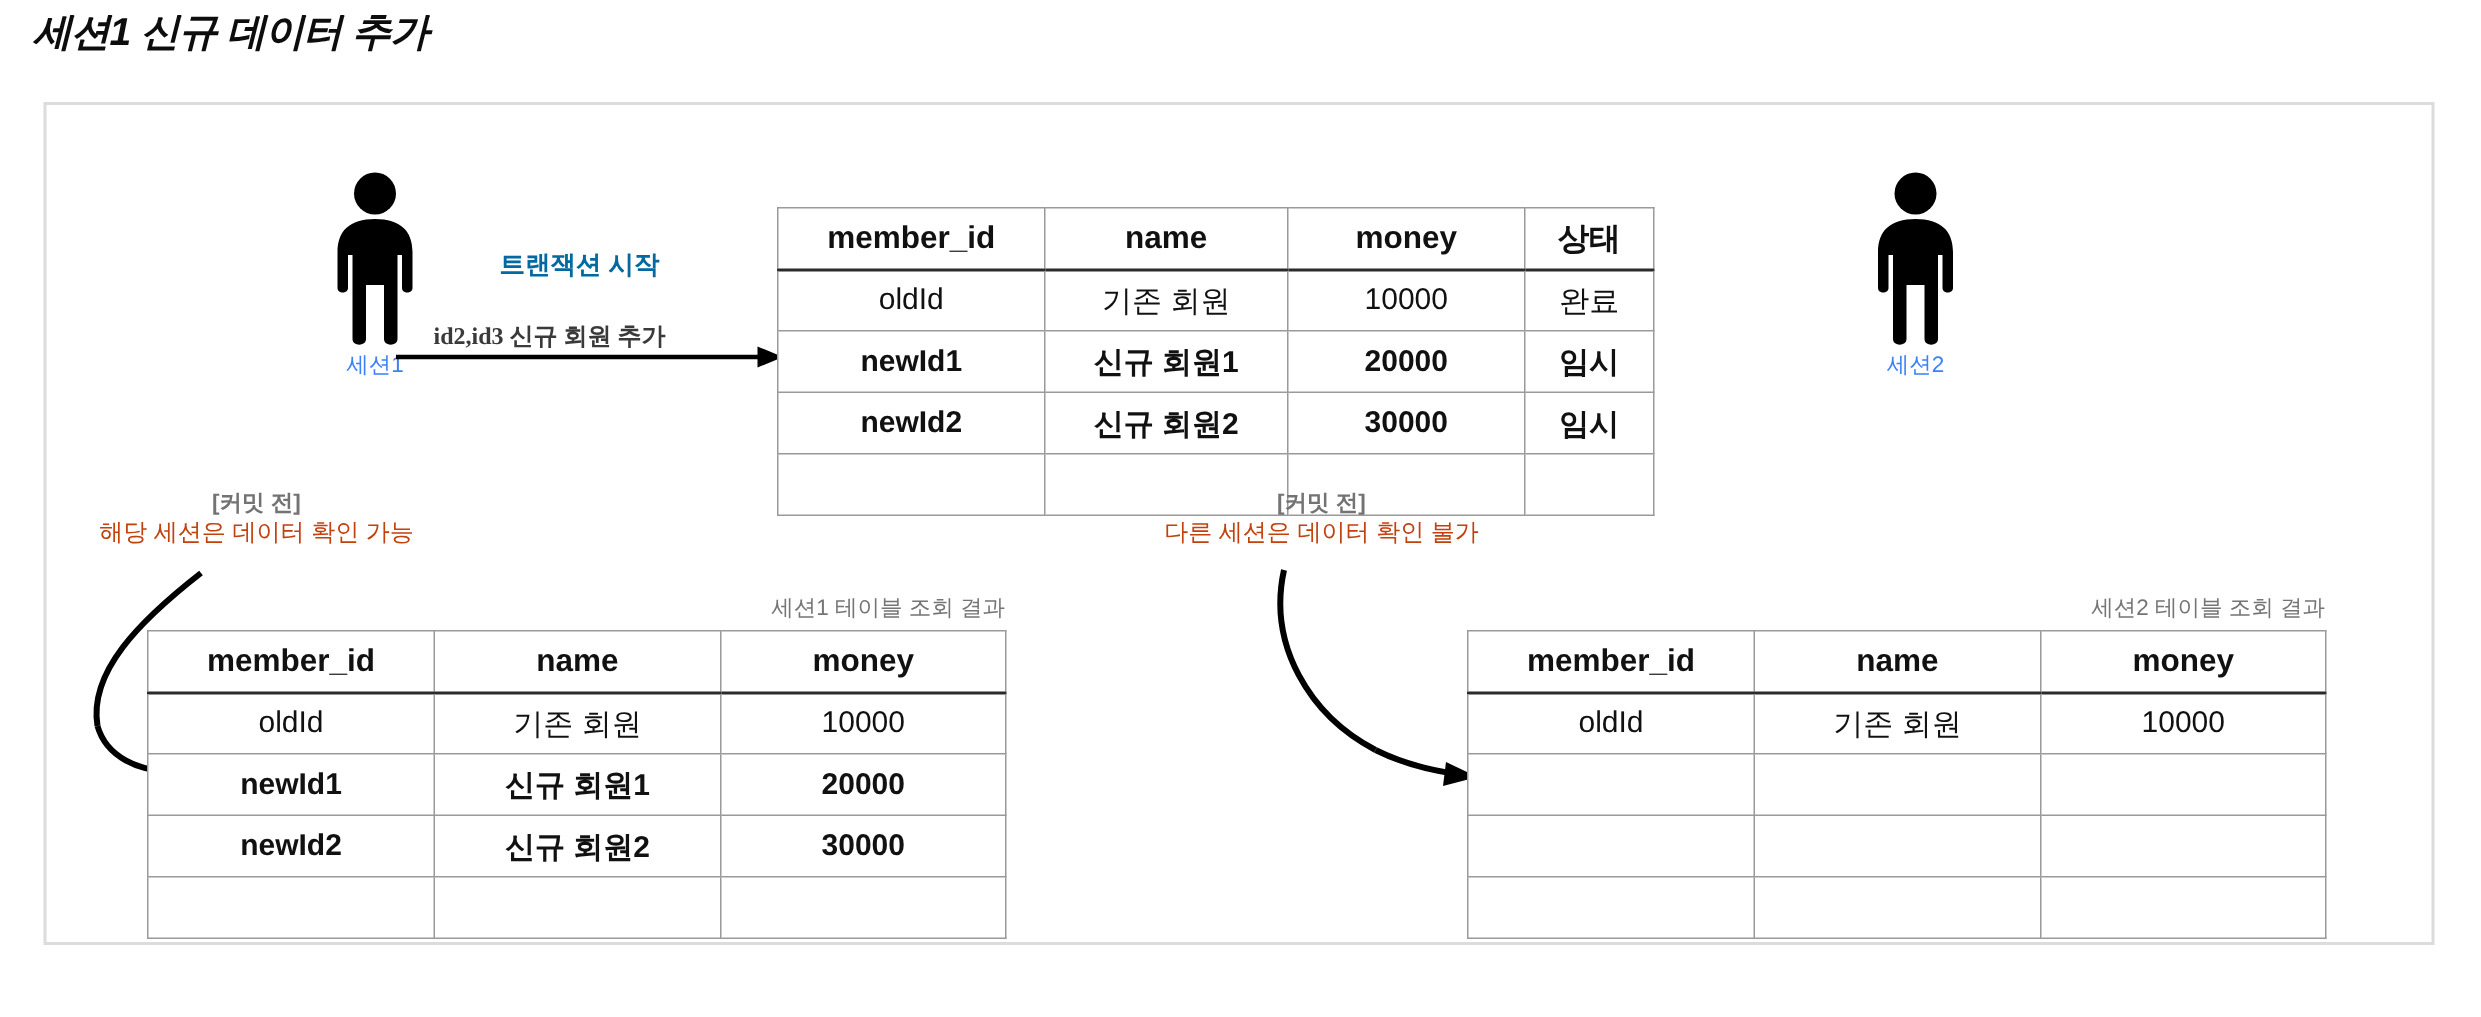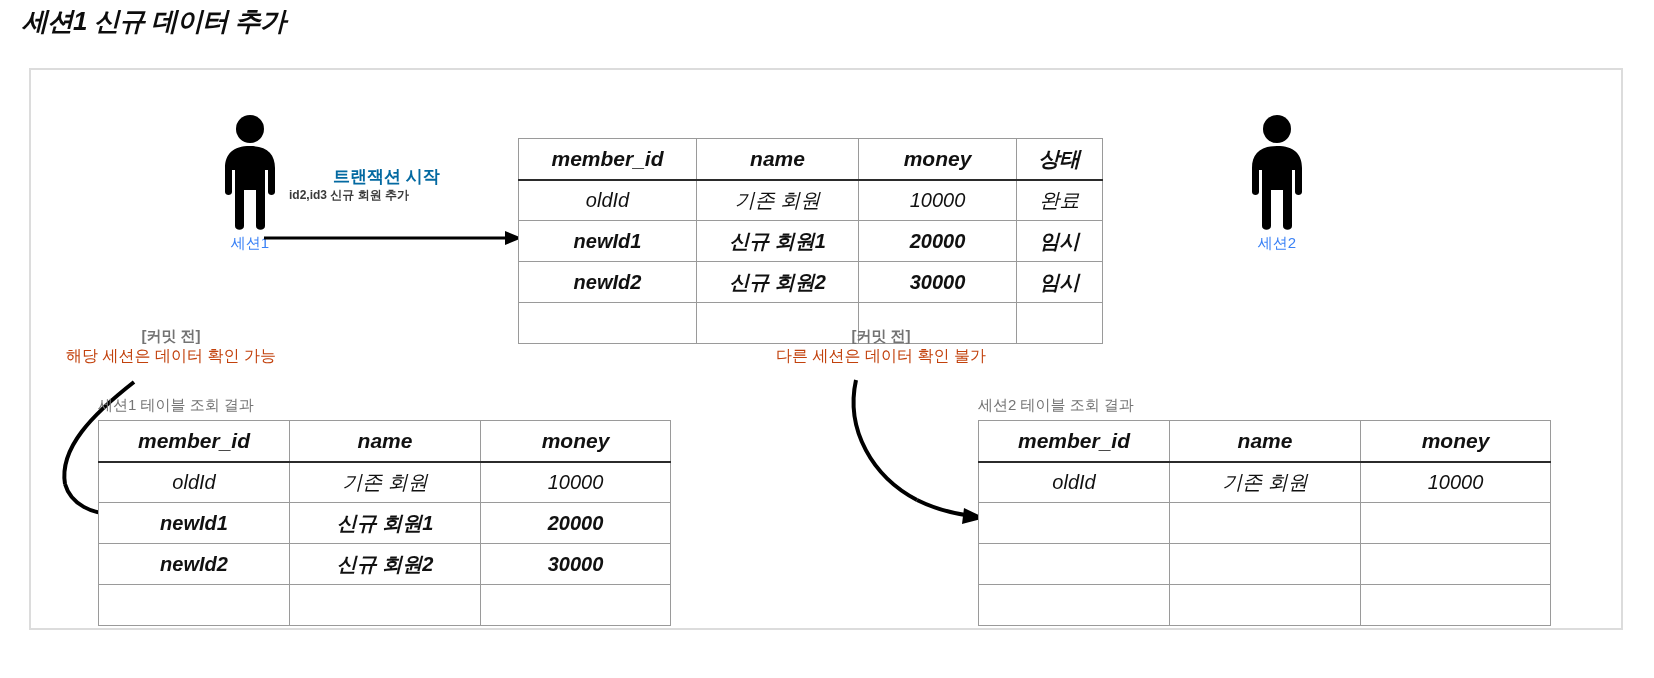--- a/index.html
+++ b/index.html
@@ -73,44 +73,44 @@
     left: 302px;
     top: 95px;
     font-size: 17px;
     font-weight: bold;
     color: #0369a1;
     white-space: nowrap;
   }
   .flow-label-2 {
     position: absolute;
     left: 258px;
-    top: 117px;
-    font-size: 12px;
+    top: 144px;
+    font-size: 16px;
     font-weight: bold;
     color: #3a3a3a;
     white-space: nowrap;
+    font-family: Liberation Serif, serif;
   }
 
   
   table.dtable {
     border-collapse: collapse;
     table-layout: fixed;
     background: #ffffff;
   }
   table.dtable td, table.dtable th {
     border: 1px solid #9a9a9a;
     text-align: center;
     vertical-align: middle;
     font-size: 20px;
     color: #111111;
     padding: 0;
     height: 41px;
     box-sizing: border-box;
     font-weight: normal;
-    font-style: italic;
   }
   table.dtable thead th {
     font-weight: bold;
     font-size: 21px;
     border-bottom: 2px solid #2b2b2b;
   }
   table.dtable tr.row-bold td {
     font-weight: bold;
   }
   table.dtable tr.row-empty td {
@@ -148,21 +148,21 @@
     position: absolute;
   }
   .curve svg { display: block; }
 
   
   .table-caption {
     position: absolute;
     font-size: 15px;
     color: #757575;
     white-space: nowrap;
-    text-align: left;
+    text-align: right;
   }
 
   .result-left  { position: absolute; left: 96px;  top: 422px; }
   .result-right { position: absolute; left: 976px; top: 422px; }
 </style>
 </head>
 <body>
 
 <div class="page-title">세션1 신규 데이터 추가</div>
 

